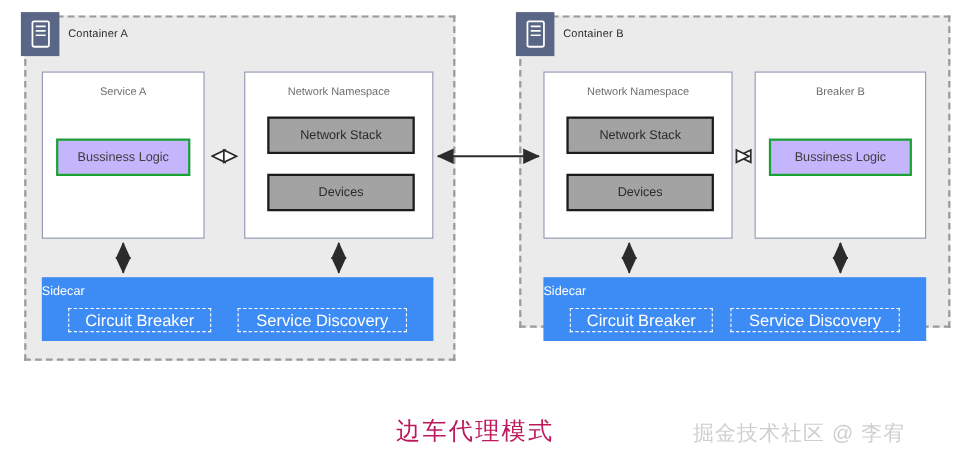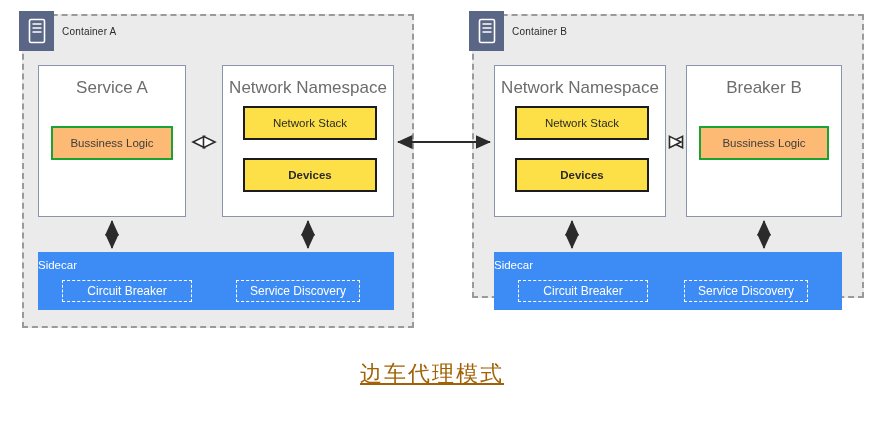--- a/index.html
+++ b/index.html
@@ -58,62 +58,62 @@
     position: absolute;
     background: #ffffff;
     border: 1px solid #8b93ad;
     box-sizing: border-box;
   }
   .panel-title {
     position: absolute;
     left: 0; right: 0;
     top: 12px;
     text-align: center;
-    font-size: 17px;
+    font-size: 10px;
     color: #6d6d6d;
   }
 
   
   #svc-a { left: 38px;  top: 65px; width: 148px; height: 152px; }
   #ns-a  { left: 222px; top: 65px; width: 172px; height: 152px; }
   #ns-b  { left: 494px; top: 65px; width: 172px; height: 152px; }
   #svc-b { left: 686px; top: 65px; width: 156px; height: 152px; }
 
   .logic-box {
     position: absolute;
     left: 12px;
     right: 12px;
     top: 60px;
     height: 34px;
     border: 2px solid #1aa333;
-    background: #fdba74;
+    background: #c4b5fd;
     display: flex;
     align-items: center;
     justify-content: center;
     font-size: 11.5px;
     color: #3d3d3d;
     box-sizing: border-box;
   }
 
   .inner-box {
     position: absolute;
     left: 20px;
     right: 16px;
     height: 34px;
     border: 2px solid #1c1c1c;
-    background: #fde047;
+    background: #a3a3a3;
     display: flex;
     align-items: center;
     justify-content: center;
     font-size: 11.5px;
     color: #2b2b2b;
     box-sizing: border-box;
   }
   .inner-box.stack   { top: 40px; }
-  .inner-box.devices { top: 92px; font-weight: bold; }
+  .inner-box.devices { top: 92px; }
 
   
   .sidecar {
     position: absolute;
     background: #3d8bf5;
     box-sizing: border-box;
   }
   #sidecar-a { left: 38px;  top: 252px; width: 356px; height: 58px; }
   #sidecar-b { left: 494px; top: 252px; width: 348px; height: 58px; }
 
@@ -125,47 +125,46 @@
     color: #ffffff;
   }
   .chip {
     position: absolute;
     top: 28px;
     height: 22px;
     border: 1px dashed #ffffff;
     display: flex;
     align-items: center;
     justify-content: center;
-    font-size: 12px;
+    font-size: 15px;
     color: #ffffff;
     box-sizing: border-box;
     white-space: nowrap;
   }
   .chip.left  { left: 24px;  width: 130px; }
-  .chip.right { right: 34px; width: 124px; }
+  .chip.right { right: 24px; width: 154px; }
 
   
   .arrows {
     position: absolute;
     left: 0; top: 0;
     width: 884px;
     height: 427px;
     pointer-events: none;
   }
 
   
   .caption {
     position: absolute;
     left: 360px;
-    top: 359px;
+    top: 377px;
     font-size: 22px;
-    color: #a16207;
+    color: #be185d;
     letter-spacing: 2px;
     white-space: nowrap;
-    text-decoration: underline;
   }
   .watermark {
     position: absolute;
     left: 630px;
     top: 381px;
     font-size: 19px;
     color: #cfcfcf;
     letter-spacing: 1px;
     white-space: nowrap;
   }
@@ -279,14 +278,15 @@
       <line x1="572" y1="221" x2="572" y2="248" stroke="#2b2b2b" stroke-width="1.8" marker-start="url(#fill-start)" marker-end="url(#fill-end)"></line>
     </g>
 
       Sidecar B --&gt;
     <g>
       <line x1="764" y1="221" x2="764" y2="248" stroke="#2b2b2b" stroke-width="1.8" marker-start="url(#fill-start)" marker-end="url(#fill-end)"></line>
     </g>
   </svg>
 
   <div class="caption">边车代理模式</div>
+  <div class="watermark">掘金技术社区 @ 李宥</div>
 
 </div>
 
 </body></html>

